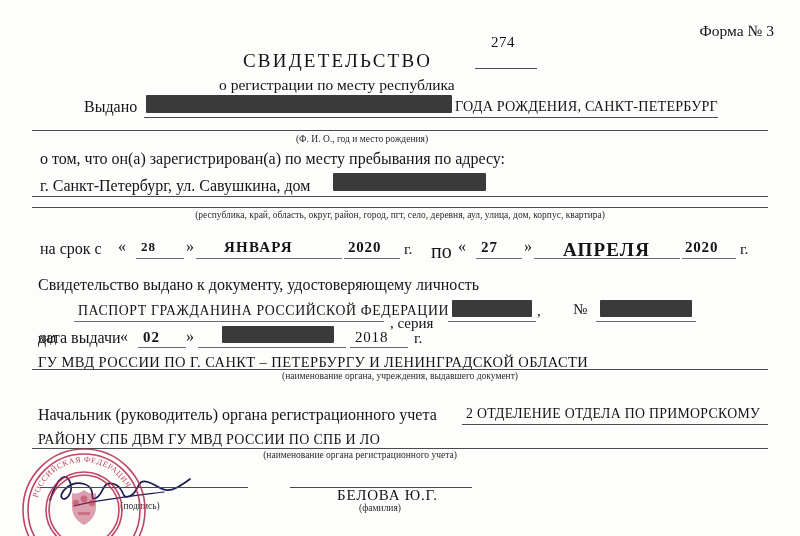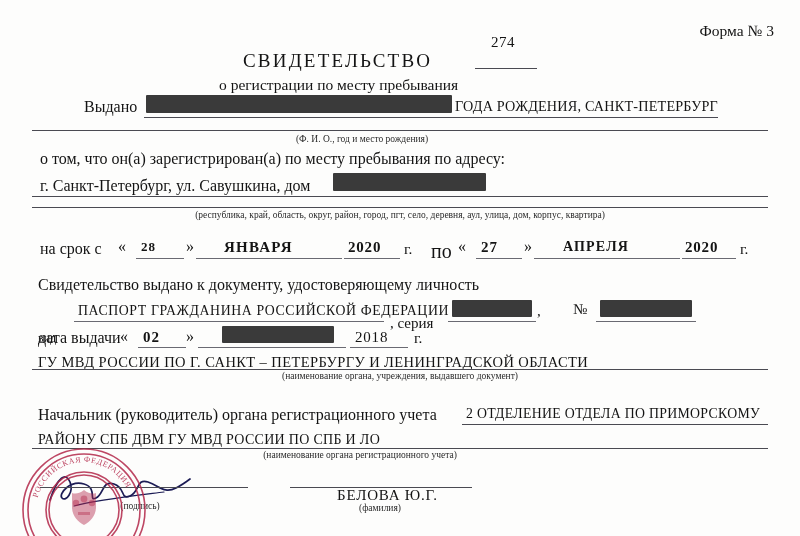--- a/index.html
+++ b/index.html
@@ -83,21 +83,21 @@
   #q1-open  { top: 238px; left: 118px; font-size: 16px; }
   #day-from { top: 239px; left: 141px; font-size: 13px; font-weight: bold; letter-spacing: 1px; }
   #q1-close { top: 238px; left: 186px; font-size: 16px; }
   #month-from { top: 239px; left: 224px; font-size: 15px; font-weight: bold; letter-spacing: 1.2px; }
   #year-from { top: 239px; left: 348px; font-size: 15px; font-weight: bold; letter-spacing: .8px; }
   #g1 { top: 240px; left: 404px; font-size: 15.5px; }
   #po { top: 240px; left: 431px; font-size: 20px; }
   #q2-open { top: 238px; left: 458px; font-size: 16px; }
   #day-to { top: 239px; left: 481px; font-size: 15px; font-weight: bold; letter-spacing: 1px; }
   #q2-close { top: 238px; left: 524px; font-size: 16px; }
-  #month-to { top: 239px; left: 563px; font-size: 14px; font-weight: bold; letter-spacing: 1.2px; }
+  #month-to { top: 239px; left: 563px; font-size: 19px; font-weight: bold; letter-spacing: 1.2px; }
   #year-to { top: 239px; left: 685px; font-size: 15px; font-weight: bold; letter-spacing: .8px; }
   #g2 { top: 240px; left: 740px; font-size: 15.5px; }
 
   #cert-doc-line { top: 276px; left: 38px; font-size: 16px; }
   #kind-label { top: 303px; left: 38px; font-size: 12px; margin-top: 28px; }
   #passport-text { top: 303px; left: 78px; font-size: 13.8px; letter-spacing: .6px; }
   #series-label { top: 303px; left: 390px; font-size: 15px; margin-top: 12px; }
   #comma1 { top: 303px; left: 537px; font-size: 15px; }
   #num-label { top: 301px; left: 573px; font-size: 15px; }
 
@@ -140,21 +140,21 @@
 </head>
 <body>
 
 <div class="page">
 
   <div class="txt" id="form-no">Форма № 3</div>
 
   <div class="txt" id="doc-title">СВИДЕТЕЛЬСТВО</div>
   <div class="txt" id="cert-number">274</div>
   <div class="rule" style="top:68px; left:475px; width:62px;"></div>
-  <div class="txt" id="doc-subtitle">о регистрации по месту пребывания</div>
+  <div class="txt" id="doc-subtitle">о регистрации по месту республика</div>
 
   <div class="txt" id="issued-label">Выдано</div>
   <div class="redact" style="top:95px; left:146px; width:306px; height:18px;"></div>
   <div class="txt" id="birth-city">ГОДА РОЖДЕНИЯ, САНКТ-ПЕТЕРБУРГ</div>
   <div class="rule" style="top:117px; left:144px; width:574px;"></div>
 
   <div class="rule" style="top:130px; left:32px; width:736px;"></div>
   <div class="caption" id="cap-fio">(Ф. И. О., год и место рождения)</div>
 
   <div class="txt" id="about-line">о том, что он(а) зарегистрирован(а) по месту пребывания по адресу:</div>

